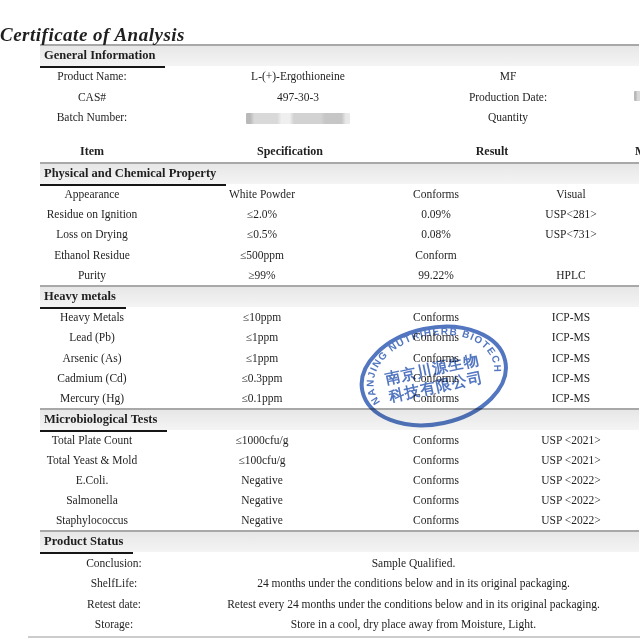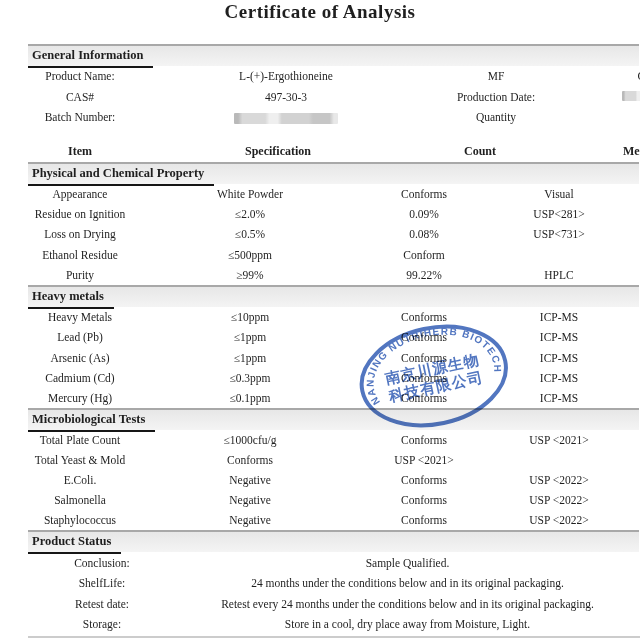--- a/index.html
+++ b/index.html
@@ -5,29 +5,30 @@
   * { margin:0; padding:0; box-sizing:border-box; }
   html,body { width:640px; height:640px; background:#ffffff; overflow:hidden; }
   body {
     font-family: "Liberation Serif", "DejaVu Serif", serif;
     color:#1f1f1f;
     position:relative;
   }
   .doc { position:relative; width:640px; height:640px; }
 
   .title {
-    text-align:center;
-    padding-top:1px;
+    text-align:left;
+    padding-top:24px;
     height:44px;
     font-size:19px;
     font-weight:bold;
     letter-spacing:0.5px;
-  }
-
-  .content { margin-left:28px; margin-right:1px; }
+    font-style:italic;
+  }
+
+  .content { margin-left:40px; margin-right:1px; }
 
   .sec-head {
     border-top:2px solid #a8a8a8;
     background:linear-gradient(#e7e7e7, #f4f4f4);
     height:22px;
     font-size:12.5px;
     font-weight:bold;
     line-height:19px;
   }
   .sec-head .hd-inner {
@@ -133,21 +134,21 @@
       </div>
       <div>Quantity</div>
       <div>
         <span class="redact qty"></span>
       </div>
     </div>
 
     <div class="grid4 colhead">
       <div>Item</div>
       <div>Specification</div>
-      <div>Count</div>
+      <div>Result</div>
       <div>Method</div>
     </div>
 
     <div class="sec-head">
       <span class="hd-inner">Physical and Chemical Property</span>
     </div>
     <div class="grid4 trow">
       <div>Appearance</div>
       <div>White Powder</div>
       <div>Conforms</div>
@@ -215,20 +216,21 @@
       <span class="hd-inner">Microbiological Tests</span>
     </div>
     <div class="grid4 trow mi-row">
       <div>Total Plate Count</div>
       <div>≤1000cfu/g</div>
       <div>Conforms</div>
       <div>USP &lt;2021&gt;</div>
     </div>
     <div class="grid4 trow mi-row">
       <div>Total Yeast &amp; Mold</div>
+      <div>≤100cfu/g</div>
       <div>Conforms</div>
       <div>USP &lt;2021&gt;</div>
     </div>
     <div class="grid4 trow mi-row">
       <div>E.Coli.</div>
       <div>Negative</div>
       <div>Conforms</div>
       <div>USP &lt;2022&gt;</div>
     </div>
     <div class="grid4 trow mi-row">

